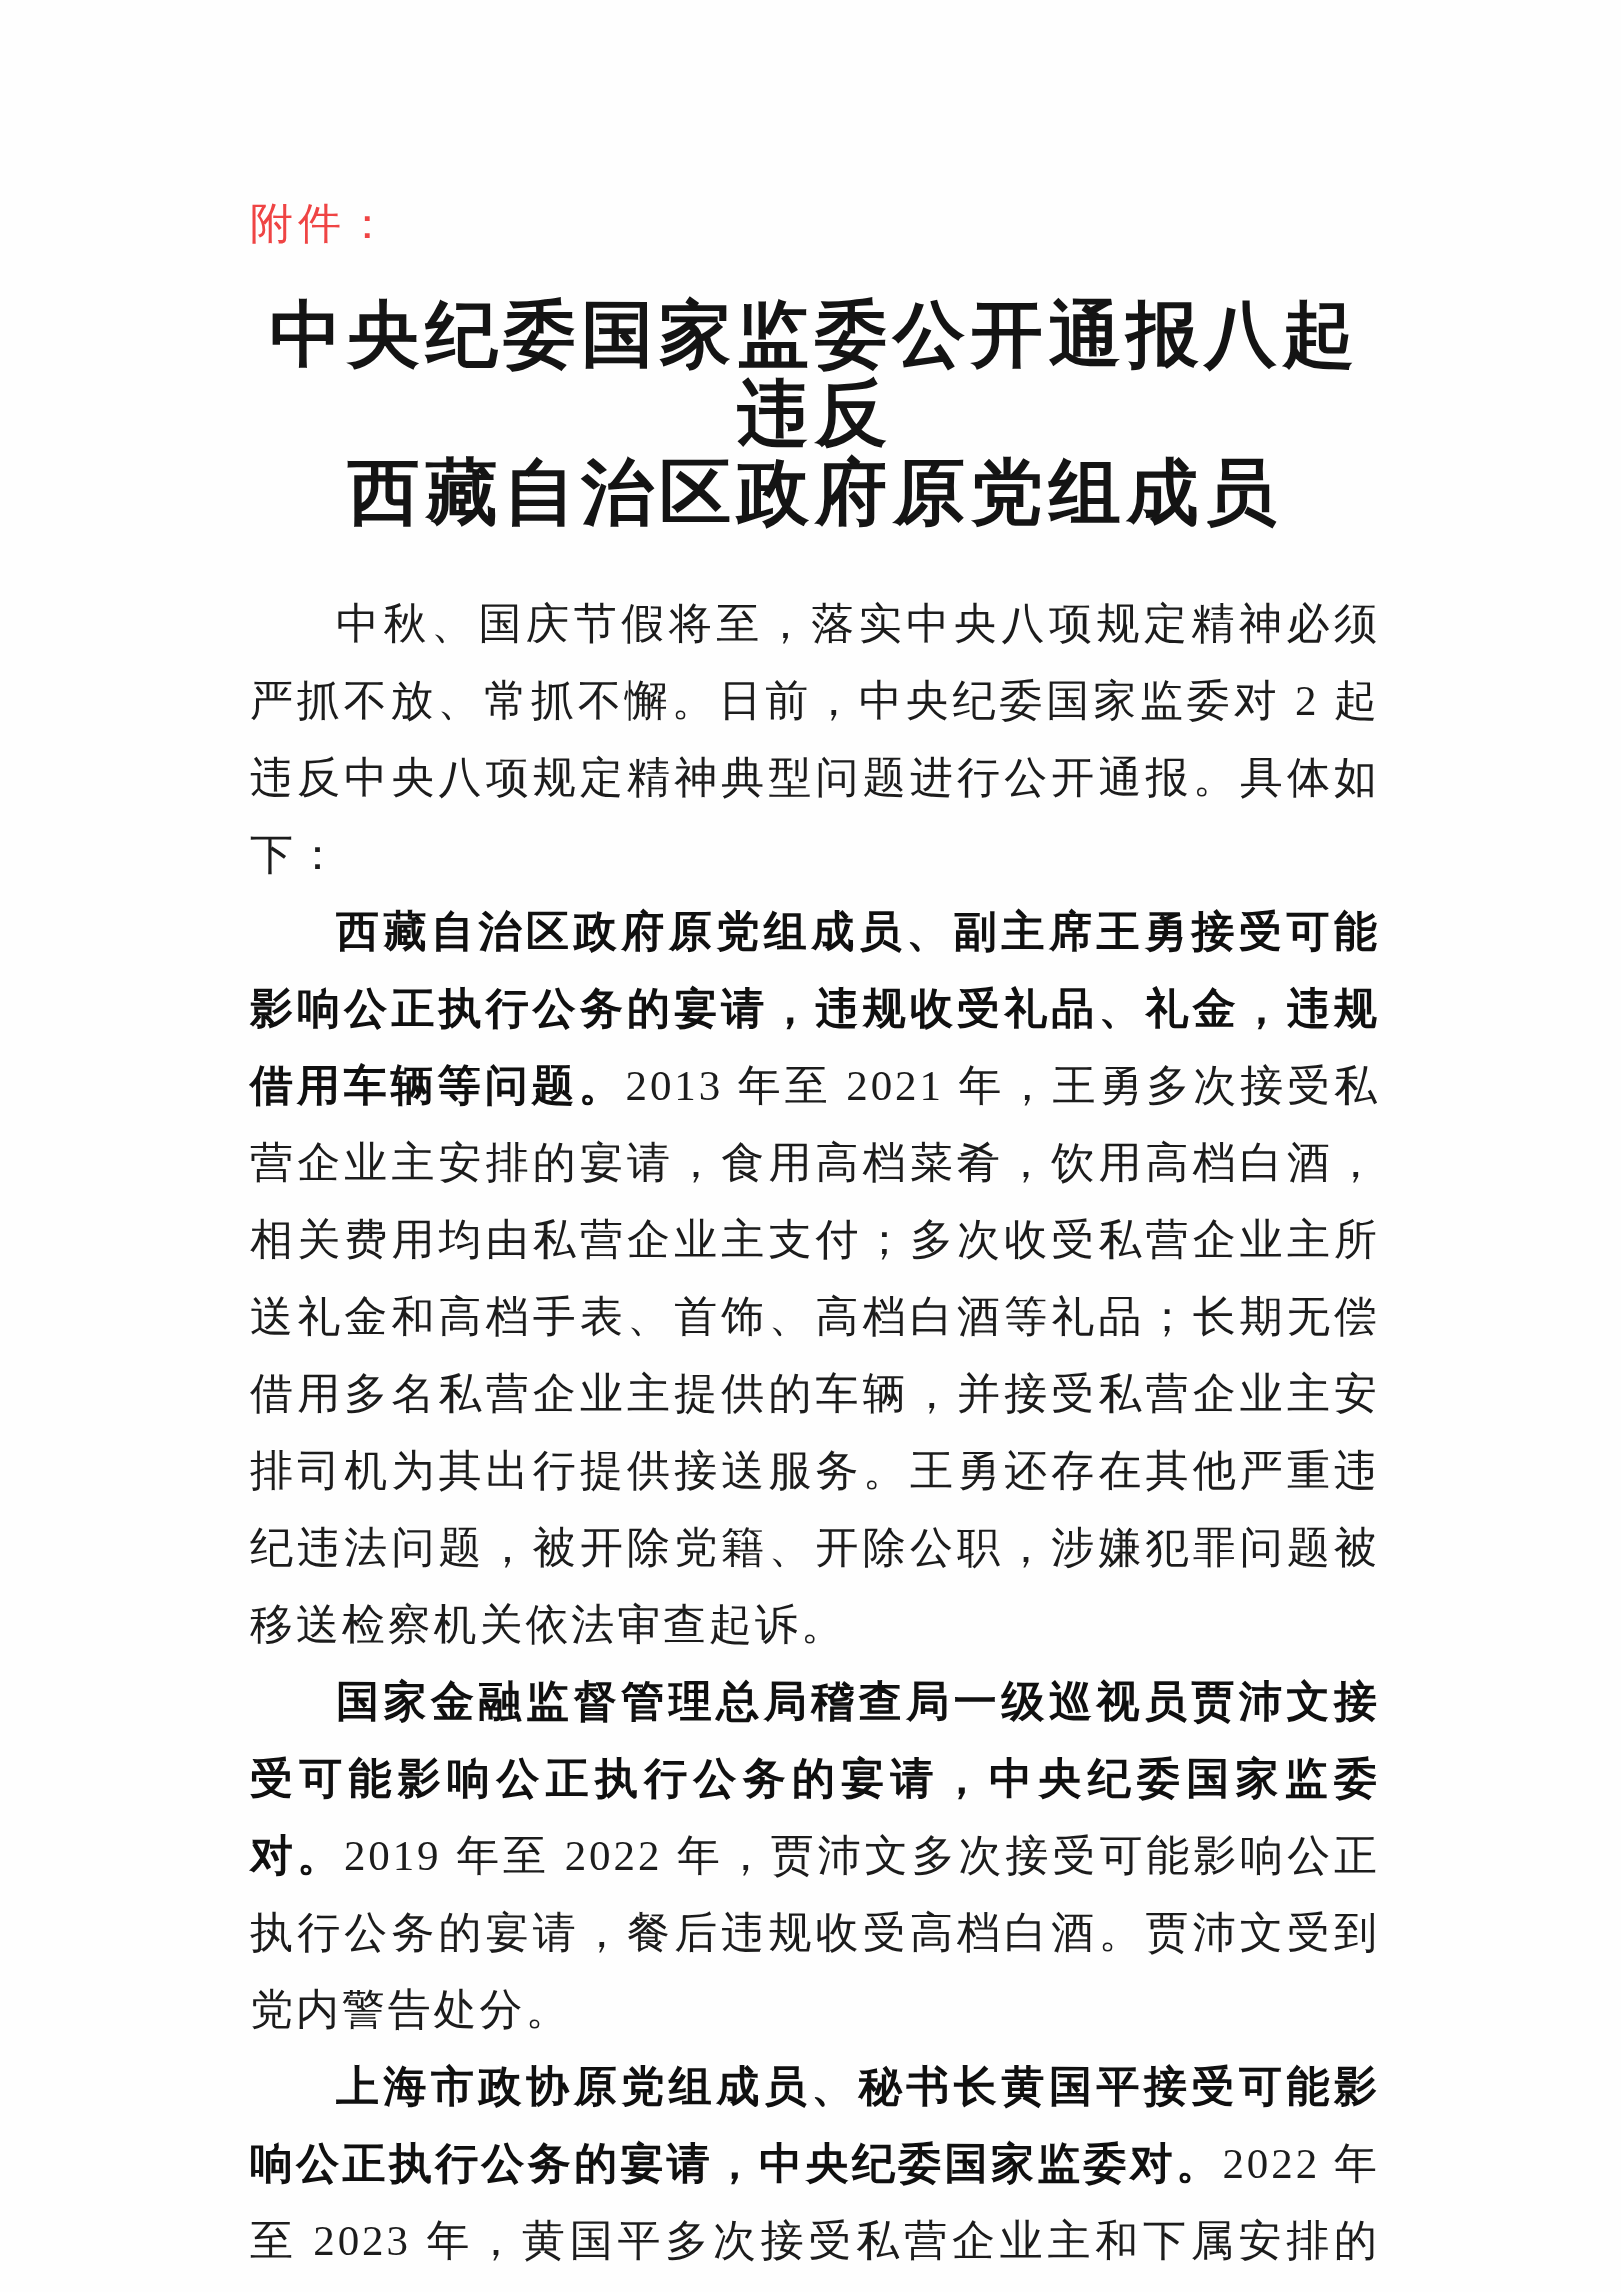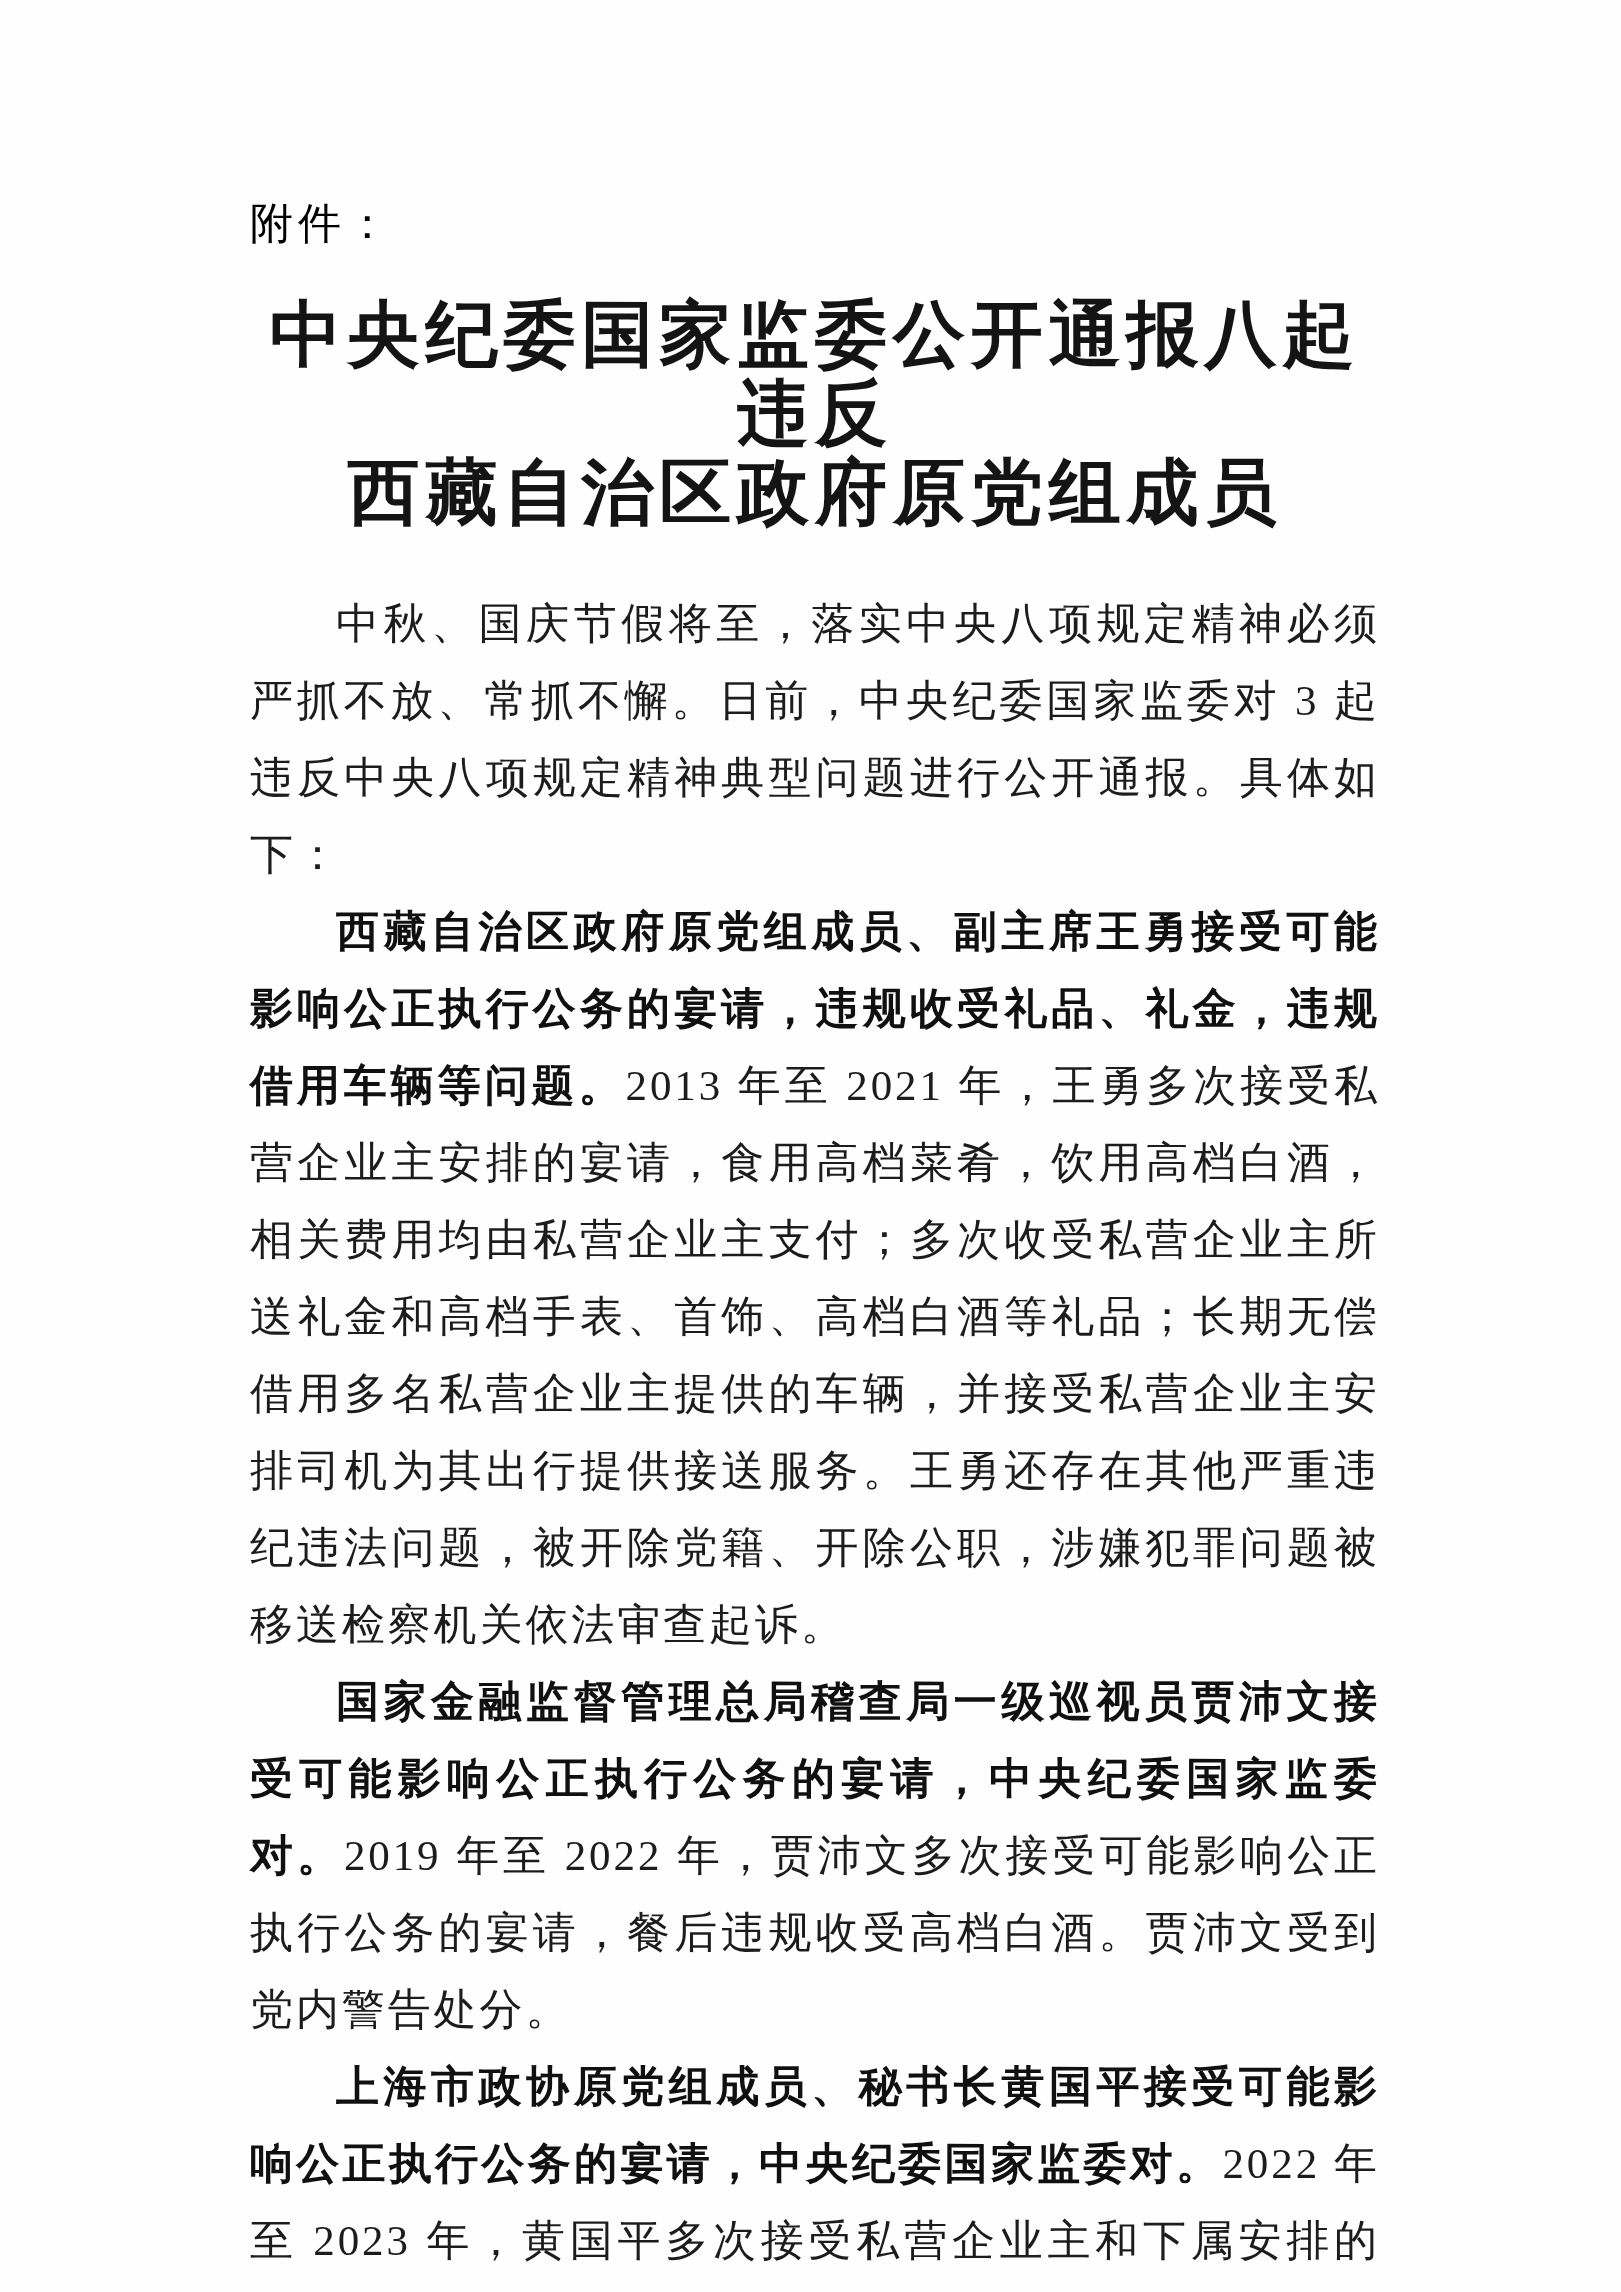--- a/index.html
+++ b/index.html
@@ -20,21 +20,21 @@
   .content {
     position: absolute;
     left: 250px;
     top: 200px;
     width: 1130px;
   }
   .attach {
     font-size: 43px;
     line-height: 47px;
     letter-spacing: 4.9px;
-    color: #000000;
+    color: #ef4444;
   }
   .doc-title {
     margin: 49px 0 0 0;
     font-size: 72px;
     line-height: 79px;
     font-weight: bold;
     text-align: center;
     letter-spacing: 5.9px;
     color: #141414;
   }
@@ -67,21 +67,21 @@
 
     <div class="attach">附件：</div>
 
     <h1 class="doc-title">
       <span class="title-line">中央纪委国家监委公开通报八起违反</span>
       <span class="title-line">西藏自治区政府原党组成员</span>
     </h1>
 
     <div class="bodytext">
 
-      <p><span>中秋、国庆节假将至，落实中央八项规定精神必须严抓不放、常抓不懈。日前，中央纪委国家监委对 3 起违反中央八项规定精神典型问题进行公开通报。具体如下：</span></p>
+      <p><span>中秋、国庆节假将至，落实中央八项规定精神必须严抓不放、常抓不懈。日前，中央纪委国家监委对 2 起违反中央八项规定精神典型问题进行公开通报。具体如下：</span></p>
 
       <p><span class="lead">西藏自治区政府原党组成员、副主席王勇接受可能影响公正执行公务的宴请，违规收受礼品、礼金，违规借用车辆等问题。</span><span>2013 年至 2021 年，王勇多次接受私营企业主安排的宴请，食用高档菜肴，饮用高档白酒，相关费用均由私营企业主支付；多次收受私营企业主所送礼金和高档手表、首饰、高档白酒等礼品；长期无偿借用多名私营企业主提供的车辆，并接受私营企业主安排司机为其出行提供接送服务。王勇还存在其他严重违纪违法问题，被开除党籍、开除公职，涉嫌犯罪问题被移送检察机关依法审查起诉。</span></p>
 
       <p><span class="lead">国家金融监督管理总局稽查局一级巡视员贾沛文接受可能影响公正执行公务的宴请，中央纪委国家监委对。</span><span>2019 年至 2022 年，贾沛文多次接受可能影响公正执行公务的宴请，餐后违规收受高档白酒。贾沛文受到党内警告处分。</span></p>
 
       <p><span class="lead">上海市政协原党组成员、秘书长黄国平接受可能影响公正执行公务的宴请，中央纪委国家监委对。</span><span>2022 年至 2023 年，黄国平多次接受私营企业主和下属安排的高档宴请，</span></p>
 
     </div>
   </div>
 </div>

